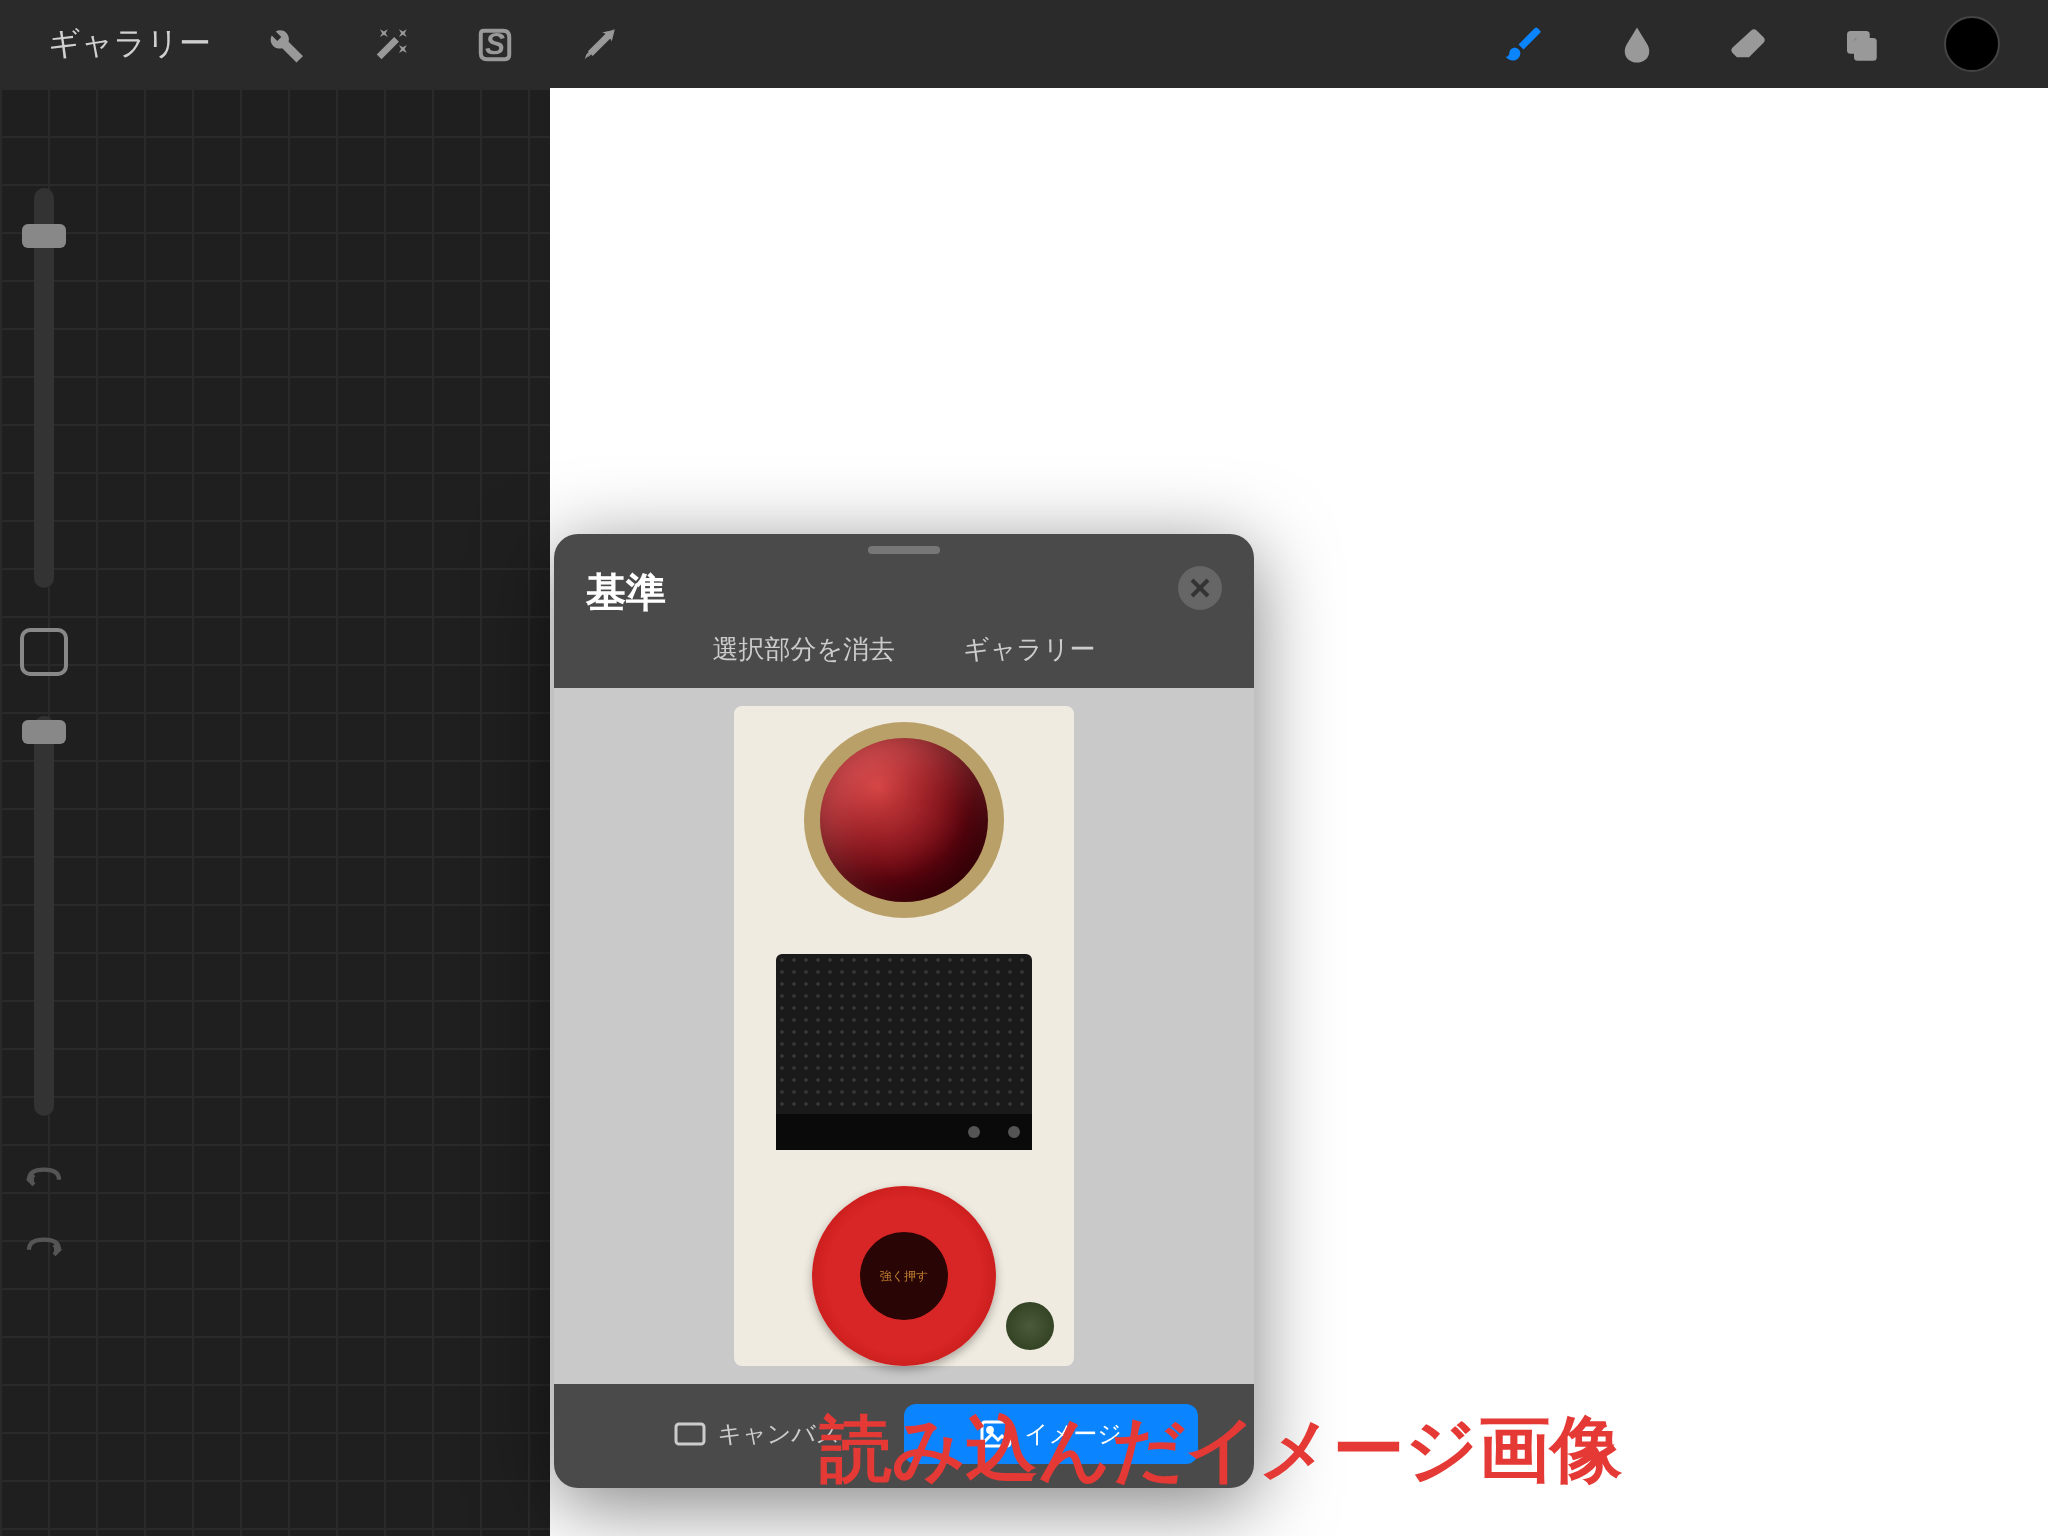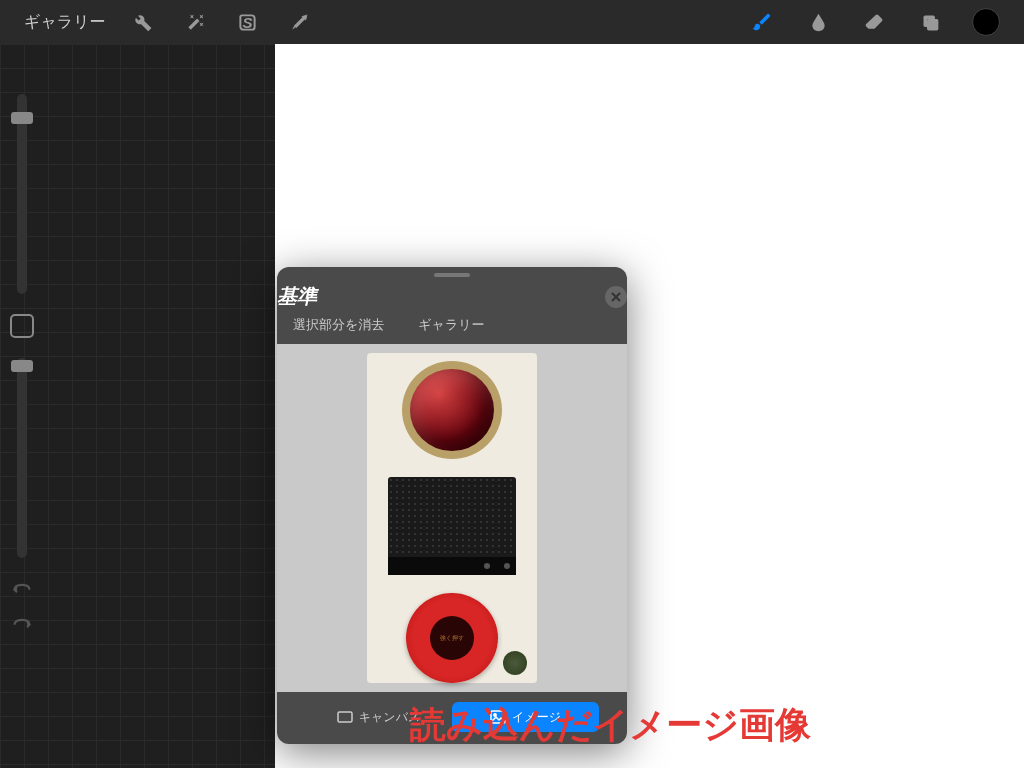--- a/index.html
+++ b/index.html
@@ -140,23 +140,21 @@
     .panel-handle {
       width: 36px;
       height: 4px;
       background: #777;
       border-radius: 2px;
       margin: 6px auto 2px;
     }
     .panel-header {
       display: flex;
       justify-content: space-between;
-      align-items: center;
-      padding: 4px 0 6px;
-      font-style: italic;
+      padding: 4px 16px 6px;
     }
     .panel-title {
       color: #fff;
       font-size: 20px;
       font-weight: 600;
     }
     .close-btn {
       width: 22px;
       height: 22px;
       border-radius: 50%;
@@ -164,20 +162,21 @@
       color: #aaa;
       display: flex;
       align-items: center;
       justify-content: center;
       font-size: 14px;
     }
     .panel-actions {
       display: flex;
       gap: 34px;
       padding: 0 16px 10px;
+      justify-content: center;
     }
     .panel-action {
       color: #ccc;
       font-size: 13px;
     }
     .panel-image {
       width: 100%;
       height: 348px;
       background: #c9c9c9;
       position: relative;

